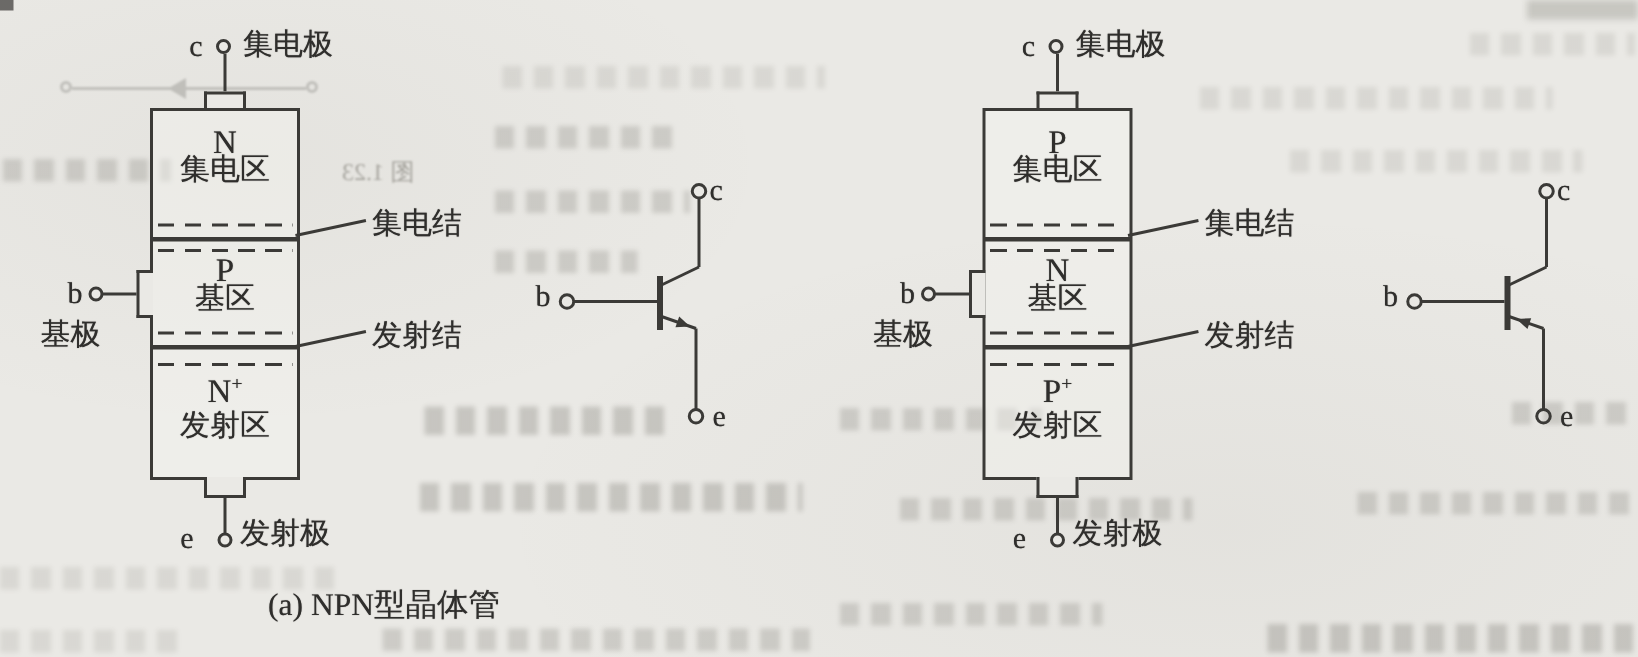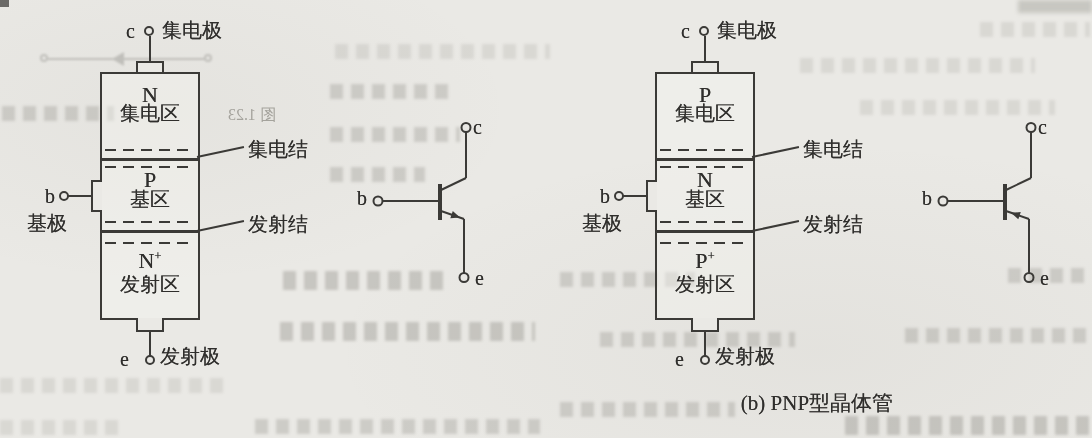--- a/index.html
+++ b/index.html
@@ -142,20 +142,21 @@
       <circle cx="118" cy="17.5" r="4.5"></circle>
       <line x1="93" y1="101" x2="116" y2="109"></line>
       <polygon points="112,107.6 102.3,108.2 104.8,101.0"></polygon>
       <line x1="116" y1="109" x2="116" y2="163"></line>
       <circle cx="116" cy="167.5" r="4.5"></circle>
     </svg>
     <div class="lab letter" style="left:473px;top:117px;">c</div>
     <div class="lab letter" style="left:352px;top:188px;width:15px;text-align:right;">b</div>
     <div class="lab letter" style="left:475px;top:268px;">e</div>
 
+    <div class="caption">(a) NPN型晶体管</div>
   </div>
 
   <div class="panel panel-b">
 
     <div class="lab letter" style="left:120px;top:21px;width:15px;text-align:right;">c</div>
     <div class="node" style="left:144px;top:26px;"></div>
     <div class="lab" style="left:162px;top:20px;">集电极</div>
     <div class="wire-v" style="left:149px;top:36px;height:25px;"></div>
     <div class="tab tab-top"></div>
 
@@ -200,16 +201,15 @@
       <circle cx="118" cy="17.5" r="4.5"></circle>
       <line x1="93" y1="101" x2="116" y2="109"></line>
       <polygon points="98,102.7 107.8,102.1 105.3,109.3"></polygon>
       <line x1="116" y1="109" x2="116" y2="163"></line>
       <circle cx="116" cy="167.5" r="4.5"></circle>
     </svg>
     <div class="lab letter" style="left:483px;top:117px;">c</div>
     <div class="lab letter" style="left:362px;top:188px;width:15px;text-align:right;">b</div>
     <div class="lab letter" style="left:485px;top:268px;">e</div>
 
-    <div class="caption" style="left:152px;">(b) PNP型晶体管</div>
   </div>
 
 </div>
 
 </body></html>

